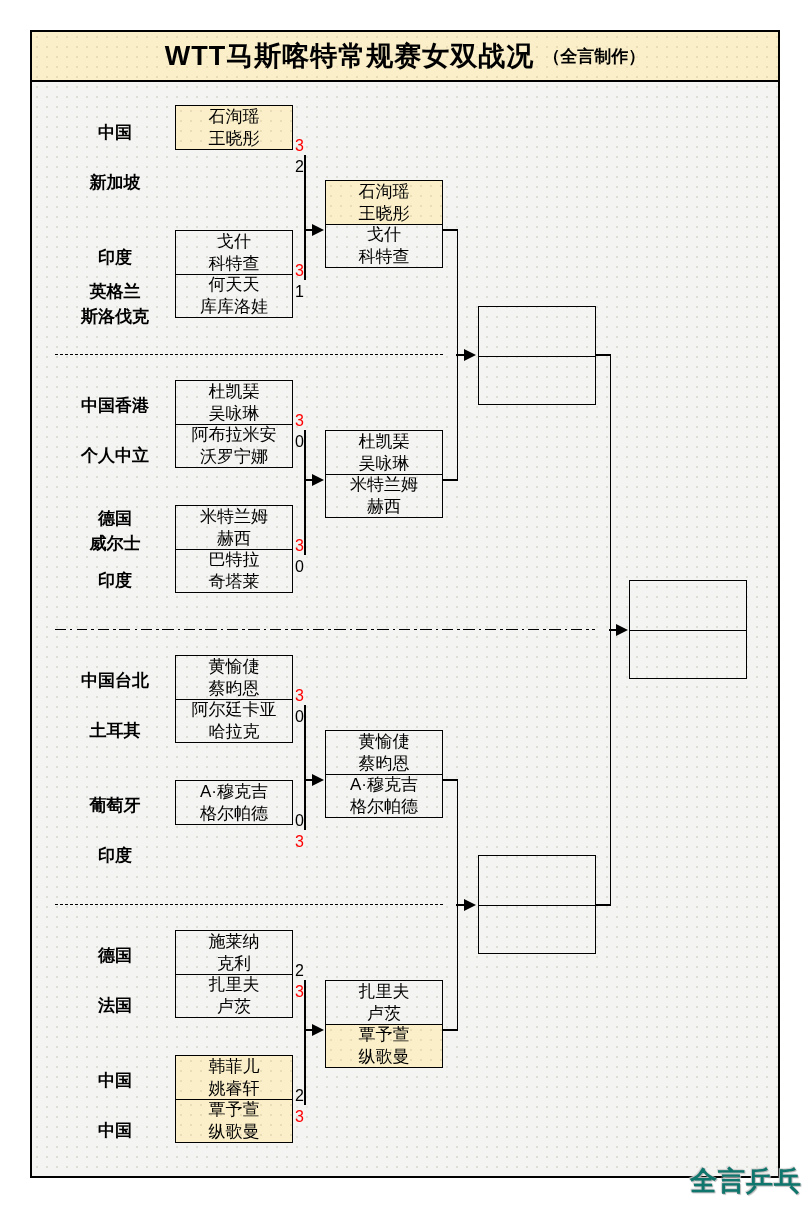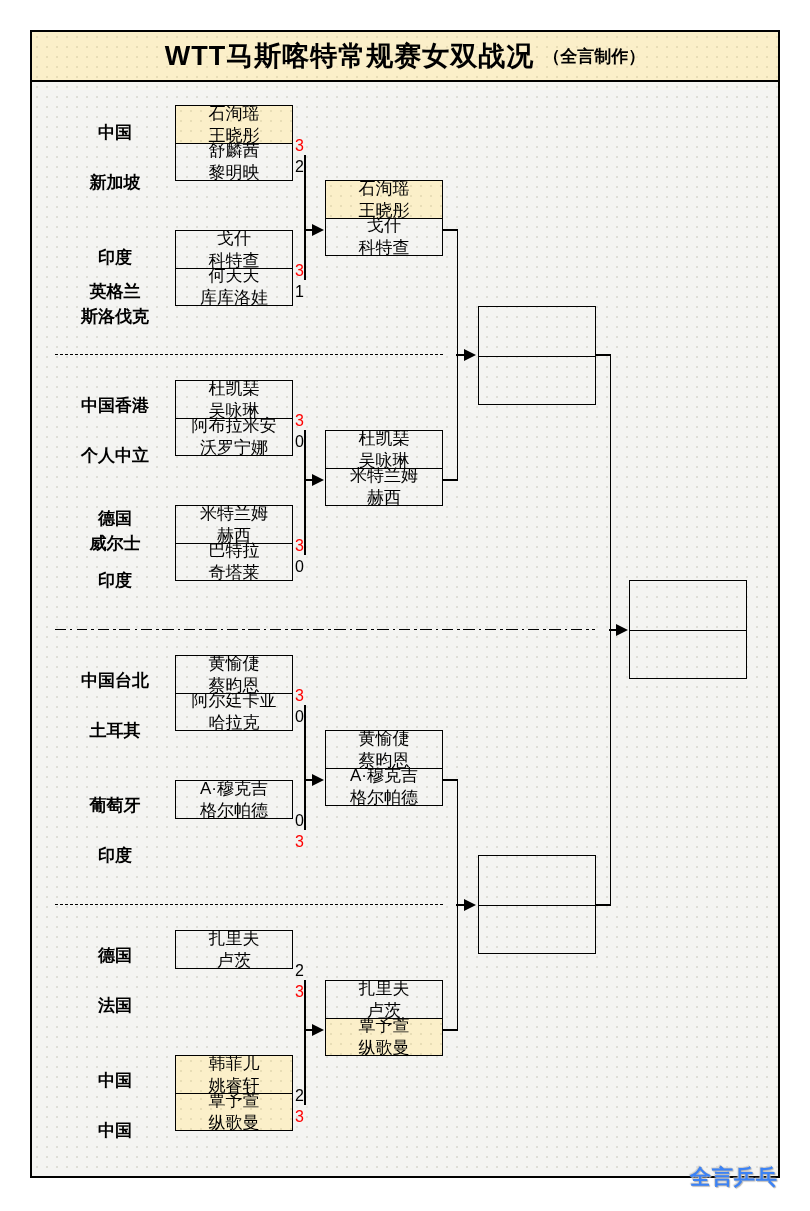--- a/index.html
+++ b/index.html
@@ -10,42 +10,42 @@
         background-size:10px 10px;}
   .frame{position:absolute;left:30px;top:30px;width:750px;height:1148px;
          border:2.5px solid #000;box-sizing:border-box;}
   .titlebar{position:absolute;left:30px;top:30px;width:750px;height:52px;
             border:2.5px solid #000;box-sizing:border-box;background-color:#FBEFC9;
             background-image:radial-gradient(#E8DDB6 0.9px, transparent 1px);background-size:10px 10px;
             display:flex;align-items:center;justify-content:center;z-index:4;}
   .title-main{font-size:27px;font-weight:bold;letter-spacing:1px;}
   .title-credit{font-size:17px;font-weight:bold;margin-left:9px;text-align:center;}
   .pair{position:absolute;left:175px;width:118px;border:1.5px solid #000;box-sizing:border-box;z-index:2;}
-  .cell{height:37px;display:flex;flex-direction:column;align-items:center;justify-content:center;
+  .cell{height:43px;display:flex;flex-direction:column;align-items:center;justify-content:center;
         font-size:17px;line-height:22px;box-sizing:border-box;}
   .cell + .cell{border-top:1.5px solid #000;}
   .hl{background-color:#FBEFC9;
       background-image:radial-gradient(#E8DDB6 0.9px, transparent 1px);background-size:10px 10px;}
   .r2{left:325px;}
   .sf{left:478px;}
   .fin{left:629px;}
   .ecell{height:48.5px;}
   .country{position:absolute;left:49px;width:132px;text-align:center;
            font-size:17px;line-height:25px;z-index:2;font-weight:bold;}
   .score{position:absolute;left:295px;width:16px;font-size:16px;line-height:19px;z-index:2;}
   .score.red{color:#FF0000;}
   .vline{position:absolute;width:1.6px;background:#000;z-index:1;}
   .hline{position:absolute;height:1.6px;background:#000;z-index:1;}
   .dash{position:absolute;height:0;border-top:1.6px dashed #000;z-index:1;}
   .dashdot{position:absolute;height:1.6px;z-index:1;
     background:repeating-linear-gradient(90deg,#000 0 11px,transparent 11px 15px,#000 15px 17.5px,transparent 17.5px 21.5px);}
   .arrow{position:absolute;width:0;height:0;border-top:6.5px solid transparent;
          border-bottom:6.5px solid transparent;border-left:12px solid #000;z-index:3;}
-  .watermark{position:absolute;left:690px;top:1163px;width:120px;font-size:21px;font-weight:bold;
-             color:#3b82f6;letter-spacing:1px;z-index:6;
+  .watermark{position:absolute;left:690px;top:1163px;width:120px;font-size:27px;font-weight:bold;
+             color:#0f766e;letter-spacing:1px;z-index:6;
              text-shadow:0 0 1px #aaa, 1px 1px 1px #b5b5b5, -1px -1px 1px #cfcfcf;}
 </style>
 </head>
 <body>
 
 <div id="page">
   <div class="frame dots"></div>
 
   <div class="titlebar">
     <span class="title-main">WTT马斯喀特常规赛女双战况</span>
@@ -73,24 +73,20 @@
   <div class="country" style="top:943px"><span>德国</span></div>
   <div class="country" style="top:993px"><span>法国</span></div>
   <div class="country" style="top:1068px"><span>中国</span></div>
   <div class="country" style="top:1118px"><span>中国</span></div>
 
   <div class="pair" style="top:105px">
     <div class="cell hl">
         <span>石洵瑶</span>
         <span>王晓彤</span>
       </div>
-    <div class="cell">
-        <span>舒麟茜</span>
-        <span>黎明映</span>
-      </div>
   </div>
   <div class="pair" style="top:230px">
     <div class="cell">
         <span>戈什</span>
         <span>科特查</span>
       </div>
     <div class="cell">
         <span>何天天</span>
         <span>库库洛娃</span>
       </div>
@@ -125,20 +121,24 @@
         <span>哈拉克</span>
       </div>
   </div>
   <div class="pair" style="top:780px">
     <div class="cell">
         <span>A·穆克吉</span>
         <span>格尔帕德</span>
       </div>
   </div>
   <div class="pair" style="top:930px">
+    <div class="cell">
+        <span>施莱纳</span>
+        <span>克利</span>
+      </div>
     <div class="cell">
         <span>扎里夫</span>
         <span>卢茨</span>
       </div>
   </div>
   <div class="pair" style="top:1055px">
     <div class="cell hl">
         <span>韩菲儿</span>
         <span>姚睿轩</span>
       </div>

